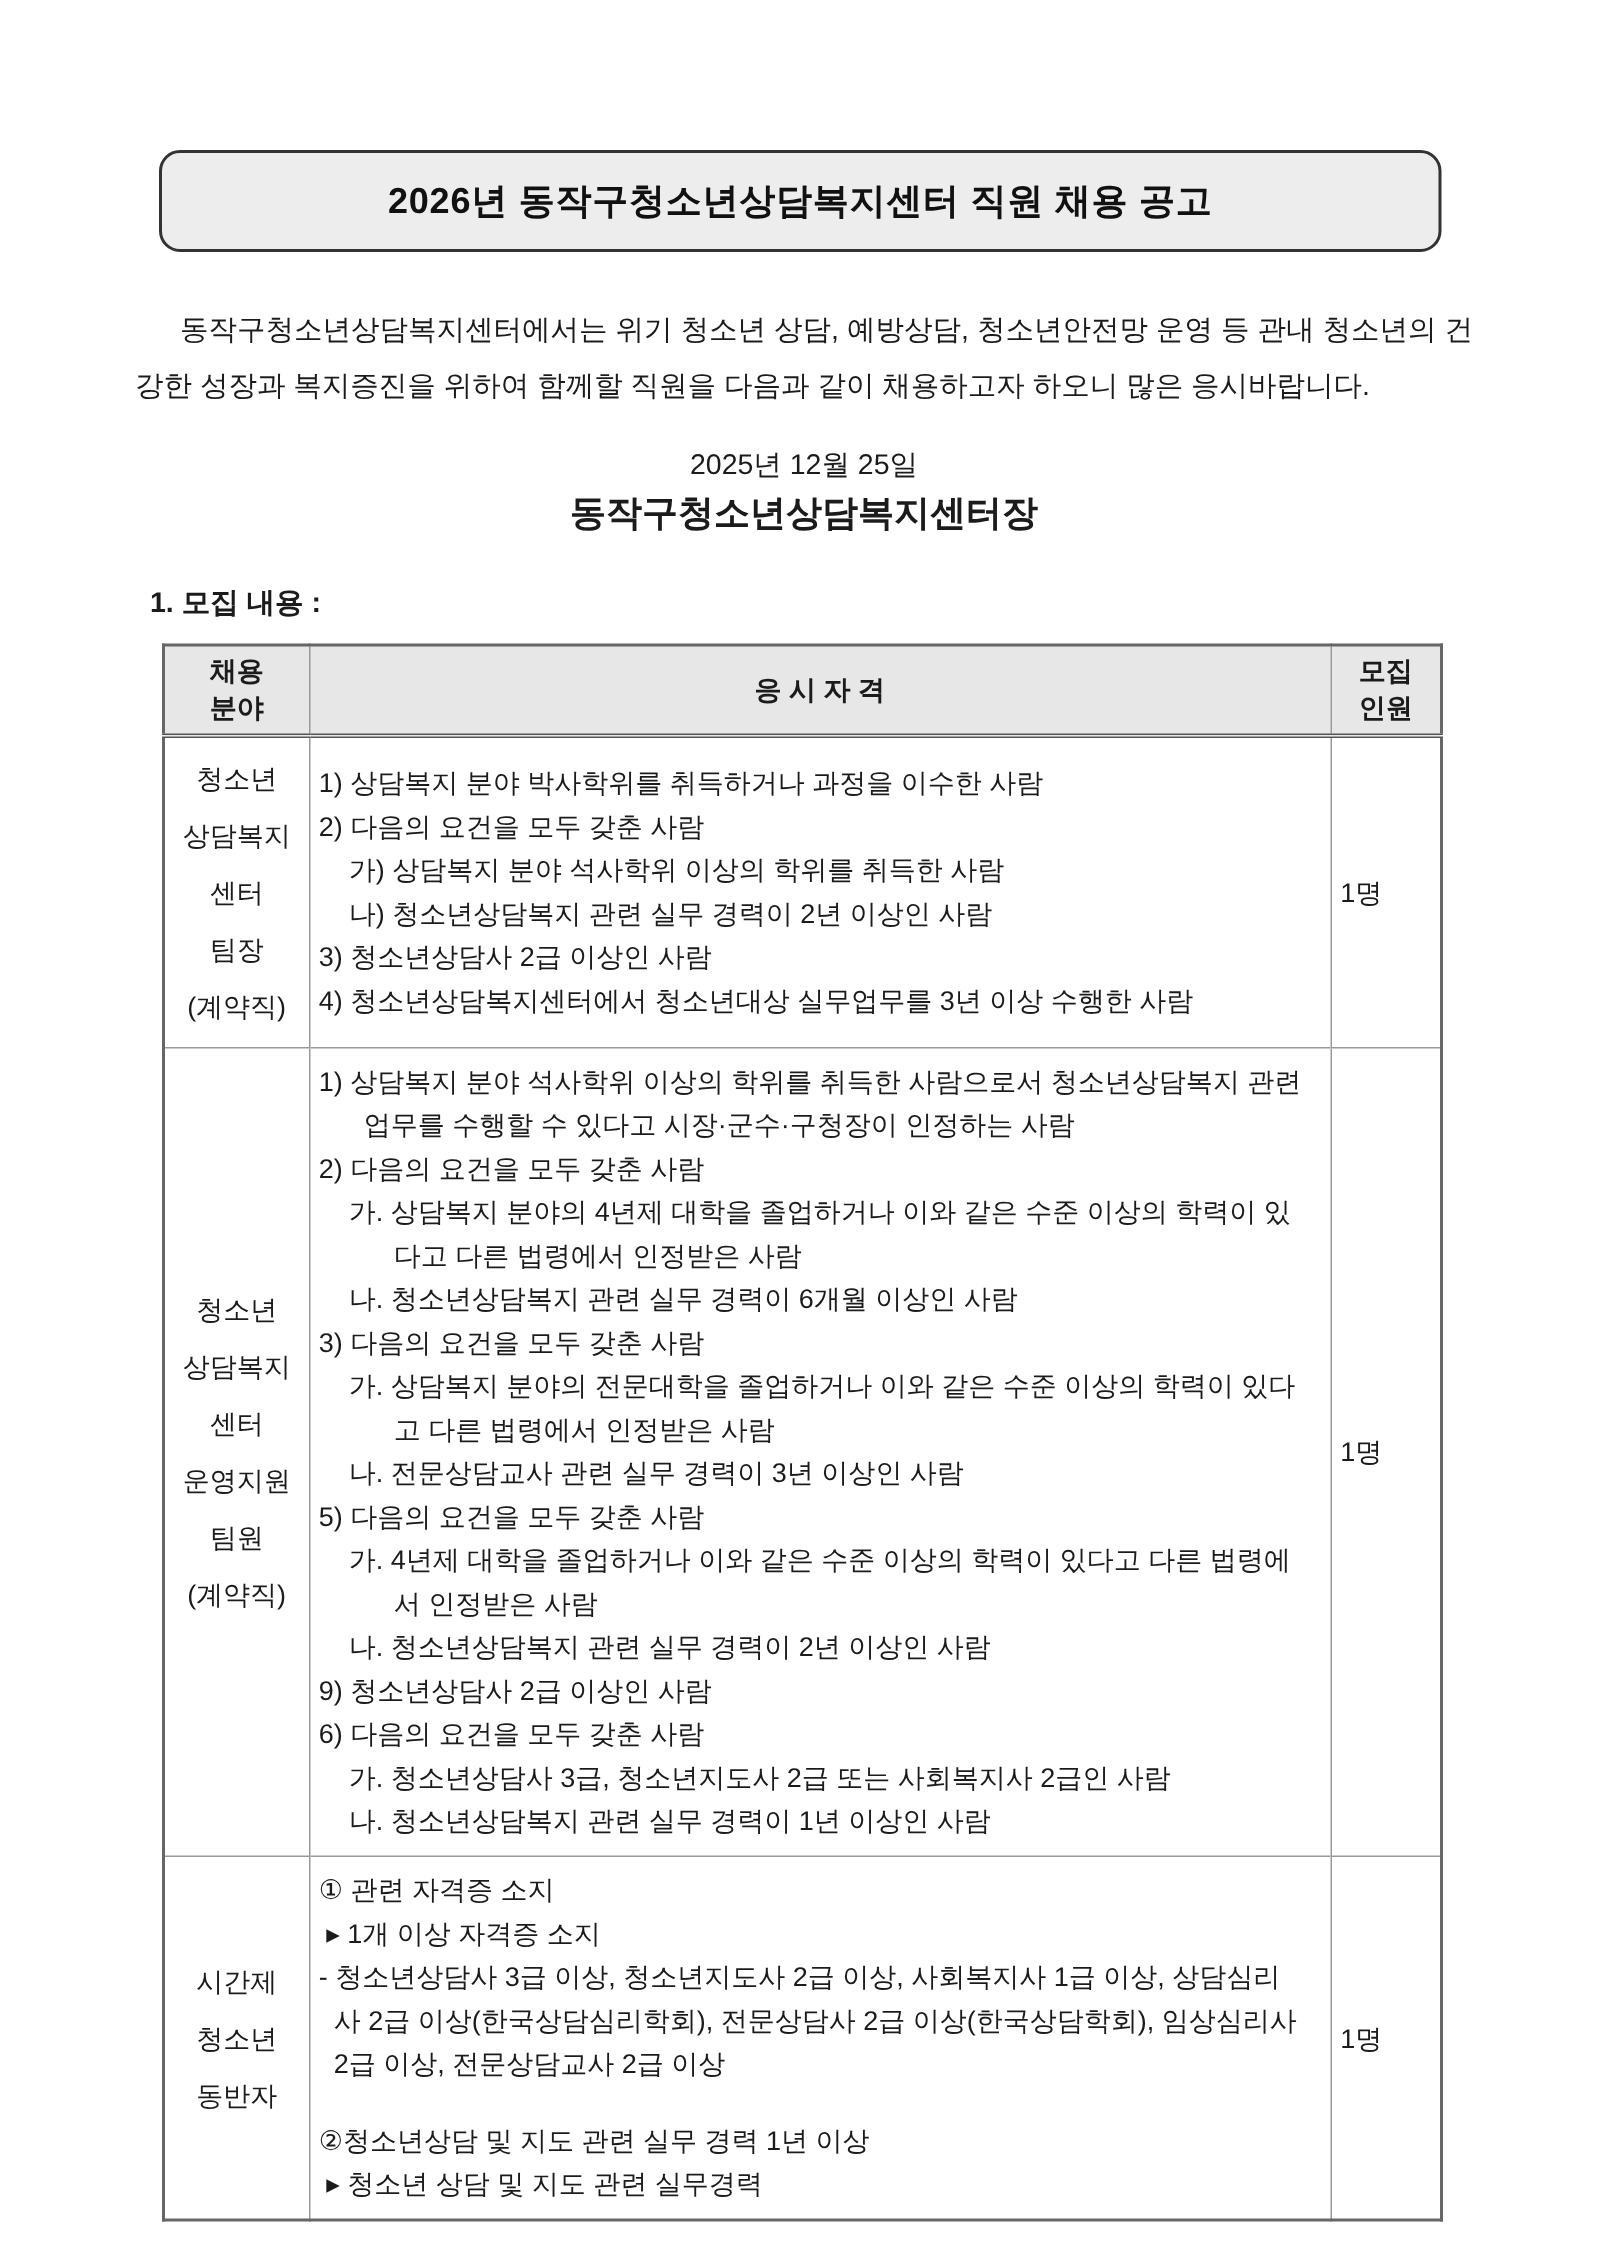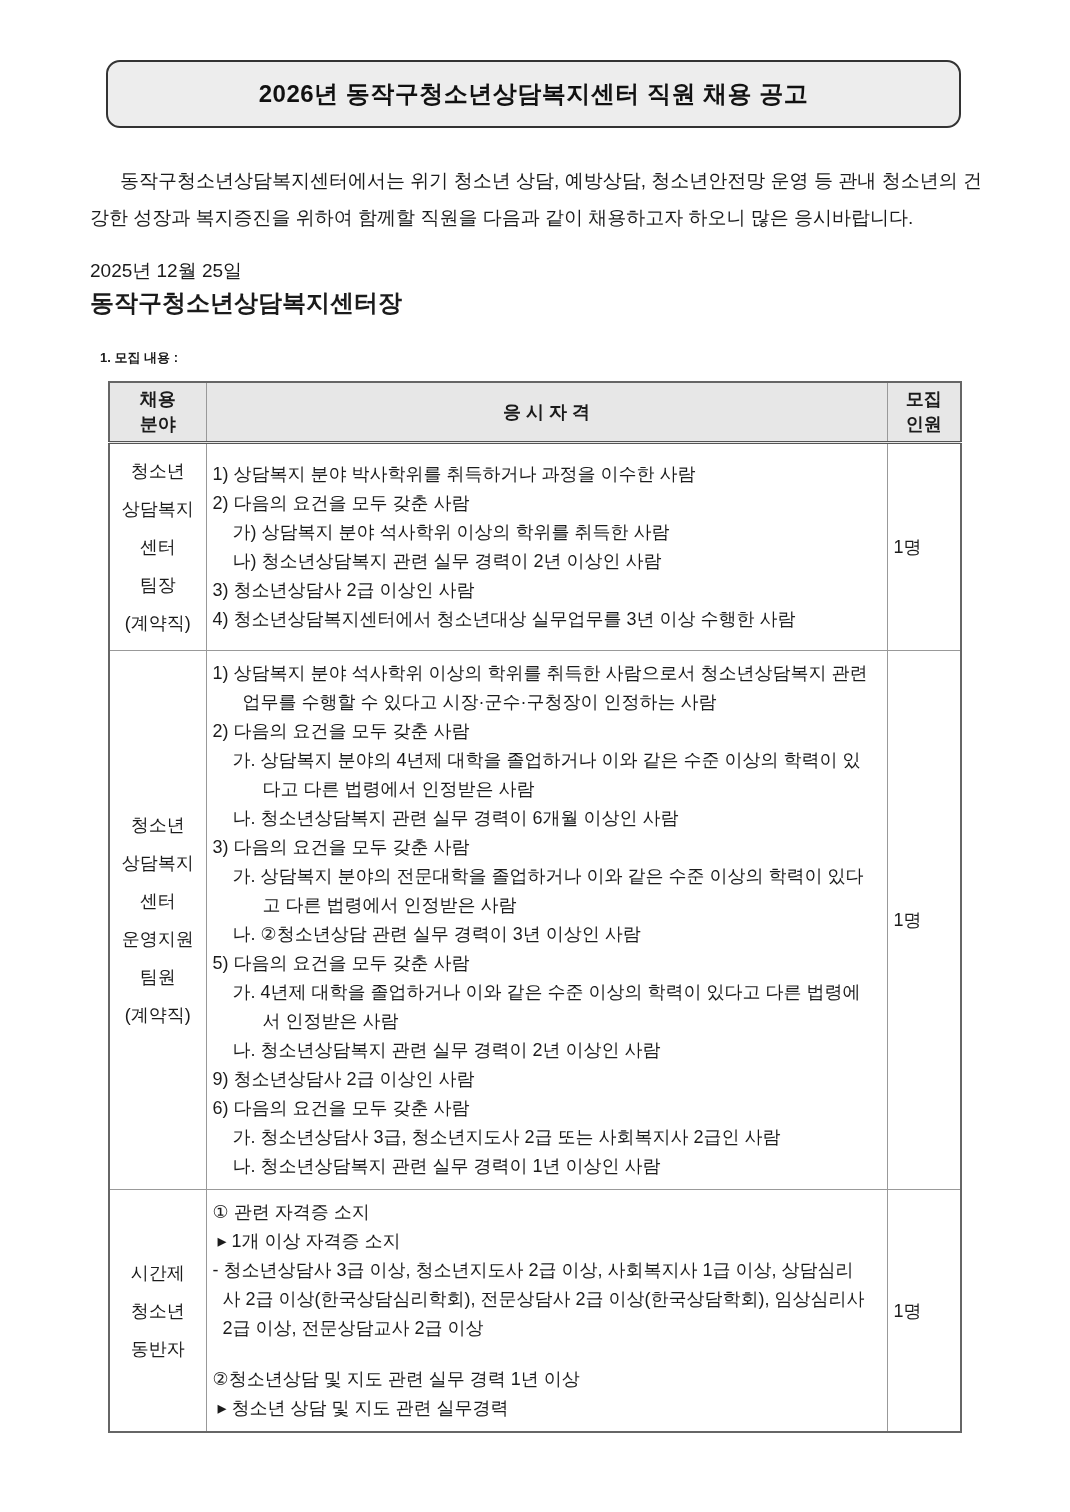--- a/index.html
+++ b/index.html
@@ -6,20 +6,21 @@
   body{
     width:1070px;height:1512px;
     font-family:"Liberation Sans","DejaVu Sans",sans-serif;
     color:#1b1b1b;
     position:relative;
     overflow:hidden;
   }
   .page{
     padding:60px 88px 0 90px;
     box-sizing:border-box;
+    margin-top:40px;
   }
   
   .title-box{
     margin-left:16px;
     width:855px;
     box-sizing:border-box;
     border:2px solid #333;
     border-radius:14px;
     background:#ededed;
     height:68px;
@@ -37,35 +38,35 @@
     margin-top:34px;
     font-size:19px;
     line-height:37px;
     text-align:justify;
     word-break:break-all;
     text-indent:30px;
   }
   
   .sign-block{
     margin-top:8px;
-    text-align:left;
+    text-align:center;
   }
   .sign-date{
     font-size:19px;
     line-height:32px;
   }
   .sign-name{
     font-size:24px;
     font-weight:bold;
     line-height:32px;
   }
   
   .section-heading{
     margin:30px 0 14px 10px;
-    font-size:13px;
+    font-size:19px;
     font-weight:bold;
   }
   
   table.recruit{
     margin-left:18px;
     width:852px;
     border-collapse:collapse;
     table-layout:fixed;
     border:2px solid #666;
     font-size:18px;
@@ -175,21 +176,21 @@
           <td class="qual">
             <div class="qline">1) 상담복지 분야 석사학위 이상의 학위를 취득한 사람으로서 청소년상담복지 관련</div>
             <div class="qline">      업무를 수행할 수 있다고 시장·군수·구청장이 인정하는 사람</div>
             <div class="qline">2) 다음의 요건을 모두 갖춘 사람</div>
             <div class="qline">    가. 상담복지 분야의 4년제 대학을 졸업하거나 이와 같은 수준 이상의 학력이 있</div>
             <div class="qline">          다고 다른 법령에서 인정받은 사람</div>
             <div class="qline">    나. 청소년상담복지 관련 실무 경력이 6개월 이상인 사람</div>
             <div class="qline">3) 다음의 요건을 모두 갖춘 사람</div>
             <div class="qline">    가. 상담복지 분야의 전문대학을 졸업하거나 이와 같은 수준 이상의 학력이 있다</div>
             <div class="qline">          고 다른 법령에서 인정받은 사람</div>
-            <div class="qline">    나. ②청소년상담 관련 실무 경력이 3년 이상인 사람</div>
+            <div class="qline">    나. 전문상담교사 관련 실무 경력이 3년 이상인 사람</div>
             <div class="qline">5) 다음의 요건을 모두 갖춘 사람</div>
             <div class="qline">    가. 4년제 대학을 졸업하거나 이와 같은 수준 이상의 학력이 있다고 다른 법령에</div>
             <div class="qline">          서 인정받은 사람</div>
             <div class="qline">    나. 청소년상담복지 관련 실무 경력이 2년 이상인 사람</div>
             <div class="qline">9) 청소년상담사 2급 이상인 사람</div>
             <div class="qline">6) 다음의 요건을 모두 갖춘 사람</div>
             <div class="qline">    가. 청소년상담사 3급, 청소년지도사 2급 또는 사회복지사 2급인 사람</div>
             <div class="qline">    나. 청소년상담복지 관련 실무 경력이 1년 이상인 사람</div>
           </td>
           <td class="cnt">1명</td>

